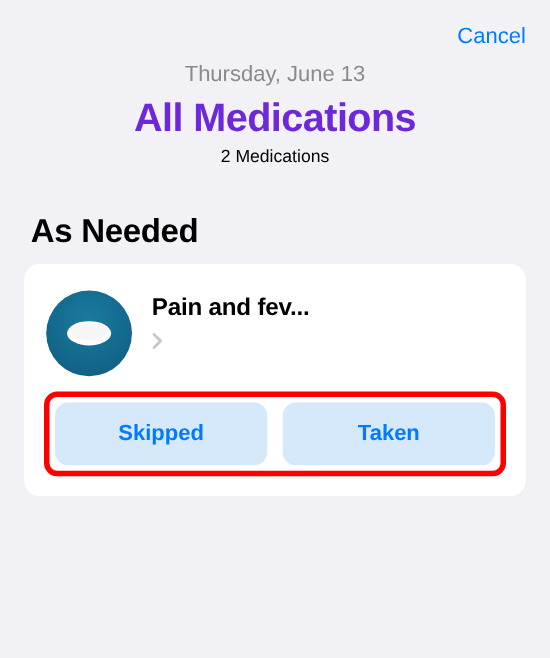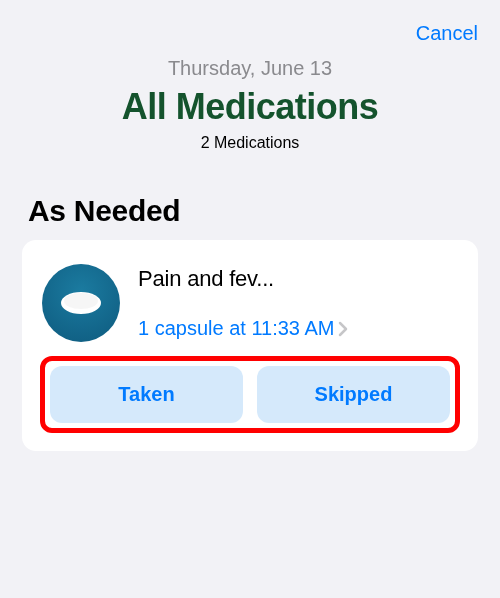--- a/index.html
+++ b/index.html
@@ -34,21 +34,21 @@
       text-align: center;
       padding: 6px 20px 16px;
     }
     .date {
       color: #8a8a8e;
       font-size: 20px;
       font-weight: 400;
       margin-bottom: 6px;
     }
     .title {
-      color: #14532d;
+      color: #6d28d9;
       font-size: 36px;
       font-weight: 800;
       letter-spacing: -0.5px;
       margin-bottom: 6px;
     }
     .subtitle {
       color: #000;
       font-size: 16px;
       font-weight: 400;
     }
@@ -78,23 +78,23 @@
       background: radial-gradient(circle at 50% 35%, #1b7ba0 0%, #0e5a7e 100%);
       display: flex;
       align-items: center;
       justify-content: center;
       flex-shrink: 0;
     }
     .pill-icon svg { display: block; }
     .med-info { flex: 1; min-width: 0; padding-top: 2px; }
     .med-name {
       font-size: 22px;
-      font-weight: 400;
+      font-weight: 700;
       color: #000;
-      margin-bottom: 25px;
+      margin-bottom: 10px;
       white-space: nowrap;
       overflow: hidden;
       text-overflow: ellipsis;
       letter-spacing: -0.2px;
     }
     .med-detail {
       font-size: 20px;
       color: #8a8a8e;
       margin-bottom: 6px;
     }
@@ -160,30 +160,29 @@
     <div class="med-row">
       <div class="pill-icon">
         <svg width="46" height="28" viewBox="0 0 46 28">
           <ellipse cx="23" cy="14" rx="20" ry="11" fill="#ffffff"></ellipse>
           <ellipse cx="23" cy="12" rx="17" ry="8" fill="#f0f0f0" opacity="0.6"></ellipse>
         </svg>
       </div>
       <div class="med-info">
         <div class="med-name">Pain and fev...</div>
         <div class="log-row">
-          <span class="log-text">1 capsule at 11:33 AM</span>
           <span class="chevron">
             <svg width="11" height="16" viewBox="0 0 11 16">
                 <path d="M2 2 L8 8 L2 14" stroke="#c6c6c8" stroke-width="2.5" fill="none" stroke-linecap="round" stroke-linejoin="round"></path>
               </svg>
           </span>
         </div>
       </div>
     </div>
 
     <div class="actions">
       <div class="highlight-ring"></div>
+      <button class="action-btn">Skipped</button>
       <button class="action-btn">Taken</button>
-      <button class="action-btn">Skipped</button>
     </div>
   </div>
 
 </div>
 
 </body></html>

